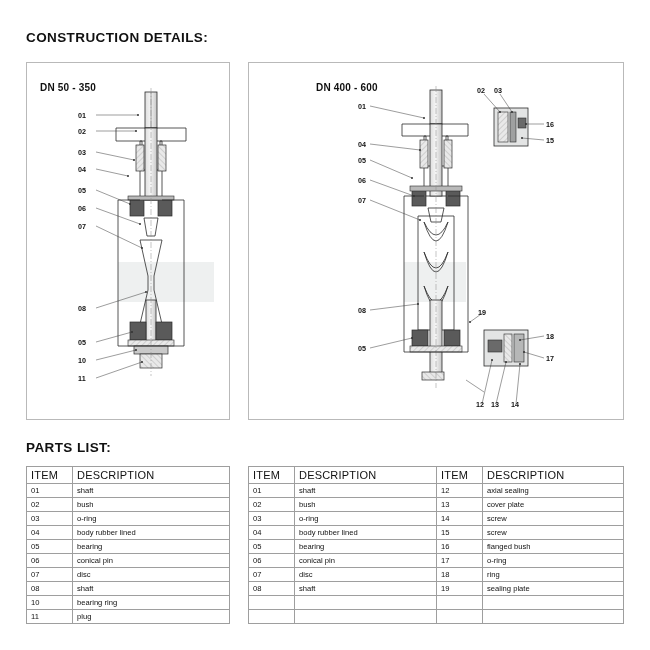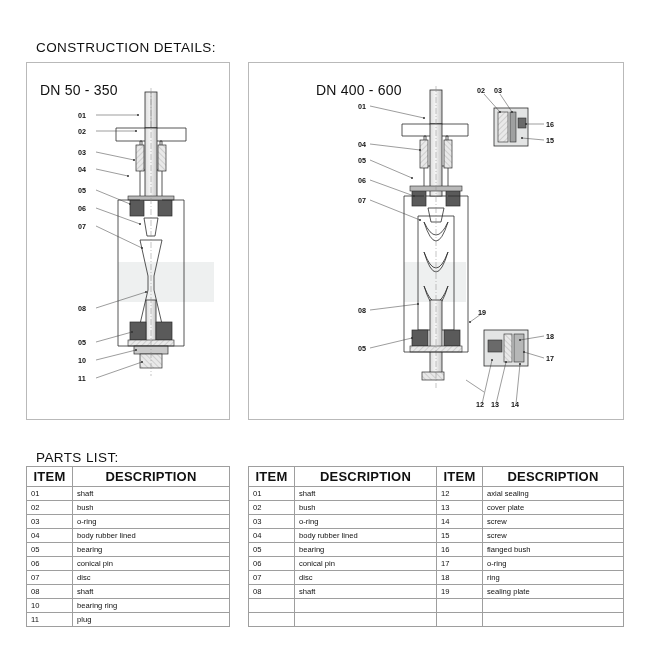--- a/index.html
+++ b/index.html
@@ -9,41 +9,41 @@
     font-family:"Liberation Sans", sans-serif;
     color:#1a1a1a;
     overflow:hidden;
     position:relative;
   }
   .page{position:relative;width:650px;height:650px;}
 
   h1.section-title{
     position:absolute;
     font-size:13.5px;
-    font-weight:normal;
+    font-weight:bold;
     letter-spacing:.4px;
-    margin:10px;
+    margin:0;
     color:#111;
   }
   #title-construction{left:26px;top:30px;}
   #title-parts{left:26px;top:440px;}
 
   .panel{
     position:absolute;
     border:1px solid #b9b9b9;
     background:#fff;
     box-sizing:border-box;
   }
   #panel-left{left:26px;top:62px;width:204px;height:358px;}
   #panel-right{left:248px;top:62px;width:376px;height:358px;}
 
   .panel-label{
     position:absolute;
-    font-size:14px;
-    font-weight:normal;
+    font-size:10px;
+    font-weight:bold;
     letter-spacing:.2px;
     color:#111;
   }
 
   .callout{
     position:absolute;
     font-size:7.2px;
     font-weight:bold;
     color:#111;
     letter-spacing:.1px;
@@ -60,24 +60,23 @@
   table.parts th, table.parts td{
     border:1px solid #9e9e9e;
     padding:2px 4px;
     text-align:left;
     height:12px;
     box-sizing:border-box;
     font-weight:normal;
     color:#111;
   }
   table.parts th{
-    font-weight:bold;
-    font-size:13px;
+    font-weight:normal;
+    font-size:11px;
     letter-spacing:.2px;
-    text-align:center;
   }
   #table-left{left:26px;top:466px;width:204px;}
   #table-left th:nth-child(1), #table-left td:nth-child(1){width:46px;}
   #table-right{left:248px;top:466px;width:376px;}
   #table-right th:nth-child(1), #table-right td:nth-child(1){width:46px;}
   #table-right th:nth-child(2), #table-right td:nth-child(2){width:142px;}
   #table-right th:nth-child(3), #table-right td:nth-child(3){width:46px;}
 
   svg.art{position:absolute;left:0;top:0;}
   .lead{stroke:#3a3a3a;stroke-width:.5;fill:none;}

